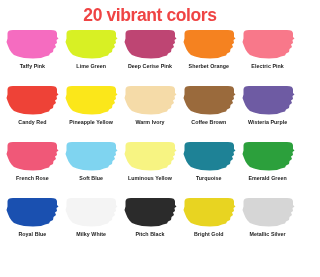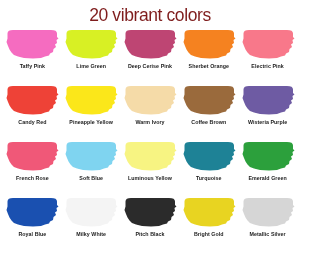--- a/index.html
+++ b/index.html
@@ -21,24 +21,24 @@
     width: 300px;
     height: 277px;
     background: #ffffff;
     box-sizing: border-box;
   }
 
   .title {
     width: 100%;
     text-align: center;
     font-family: "Liberation Sans", sans-serif;
-    font-weight: normal;
+    font-weight: bold;
     font-size: 17.5px;
     letter-spacing: -0.4px;
-    color: #7f1d1d;
+    color: #ef4444;
     margin: 0;
     padding: 4px 0 0 0;
     line-height: 22px;
   }
 
   .grid {
     padding: 3px 3px 0 3px;
     box-sizing: border-box;
   }
 

